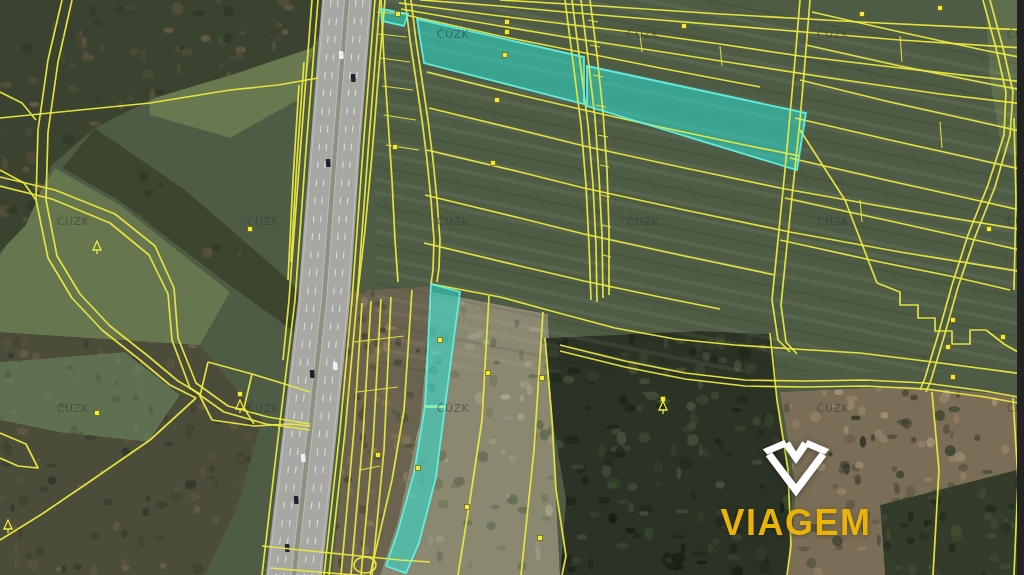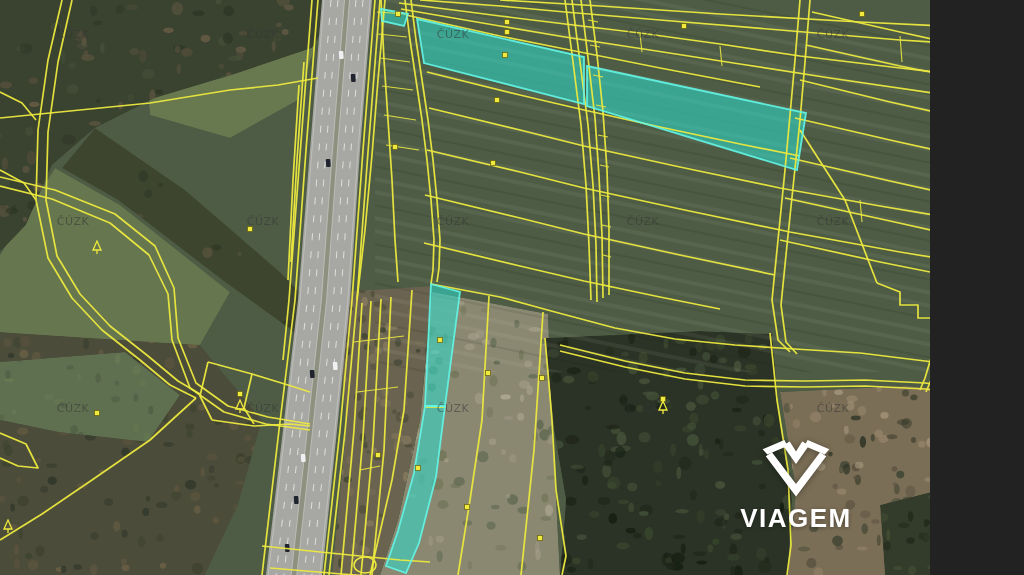--- a/index.html
+++ b/index.html
@@ -1,29 +1,29 @@
 <!DOCTYPE html>
 <html><head>
 <meta charset="utf-8">
 <style>
   html,body{margin:0;padding:0;background:#222;}
   .viewport{
-    position:relative;width:930px;height:575px;overflow:hidden;
+    position:relative;width:1017px;height:575px;overflow:hidden;
     background:#4e5c45;font-family:"DejaVu Sans",sans-serif;
   }
   svg{display:block}
   .wm-text{font-family:"DejaVu Sans",sans-serif;}
   .brand{
     position:absolute;left:698px;top:436px;width:196px;text-align:center;
     pointer-events:none;
   }
   .brand .gem{margin:0 auto;display:block;filter:drop-shadow(0 1px 3px rgba(0,0,0,.35));}
   .brand .brand-text{
     font-family:"Liberation Sans","DejaVu Sans",sans-serif;
-    font-weight:bold;font-size:26px;letter-spacing:1.5px;color:#ffffff;
+    font-weight:bold;font-size:36px;letter-spacing:1.5px;color:#eab308;
     line-height:1;margin-top:7px;text-shadow:0 1px 4px rgba(0,0,0,.35);
   }
 </style>
 </head>
 <body>
 
 <div class="viewport">
   <svg id="map-svg" width="1024" height="575" viewBox="0 0 1024 575">
     <g id="terrain">
         <clipPath id="rg0">

